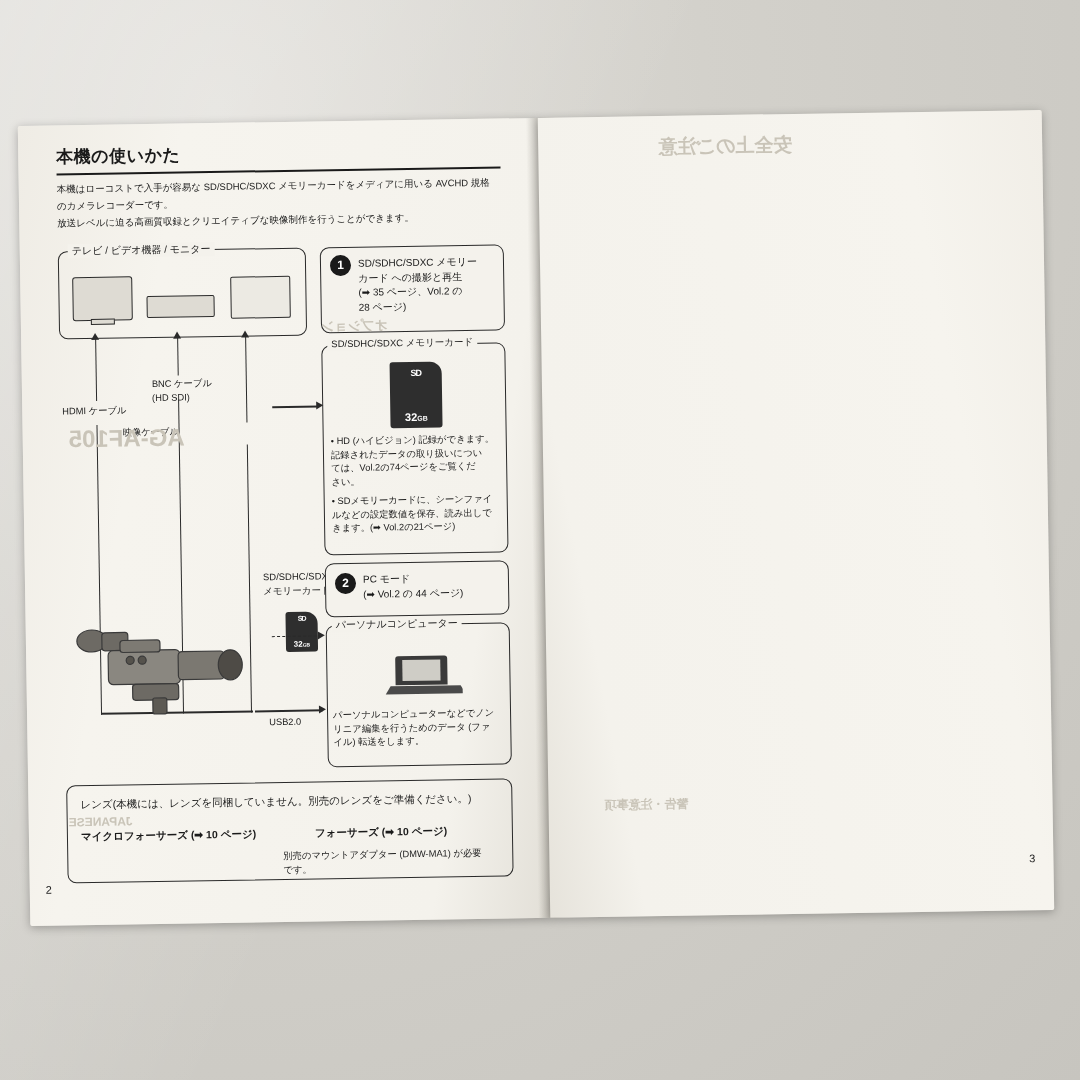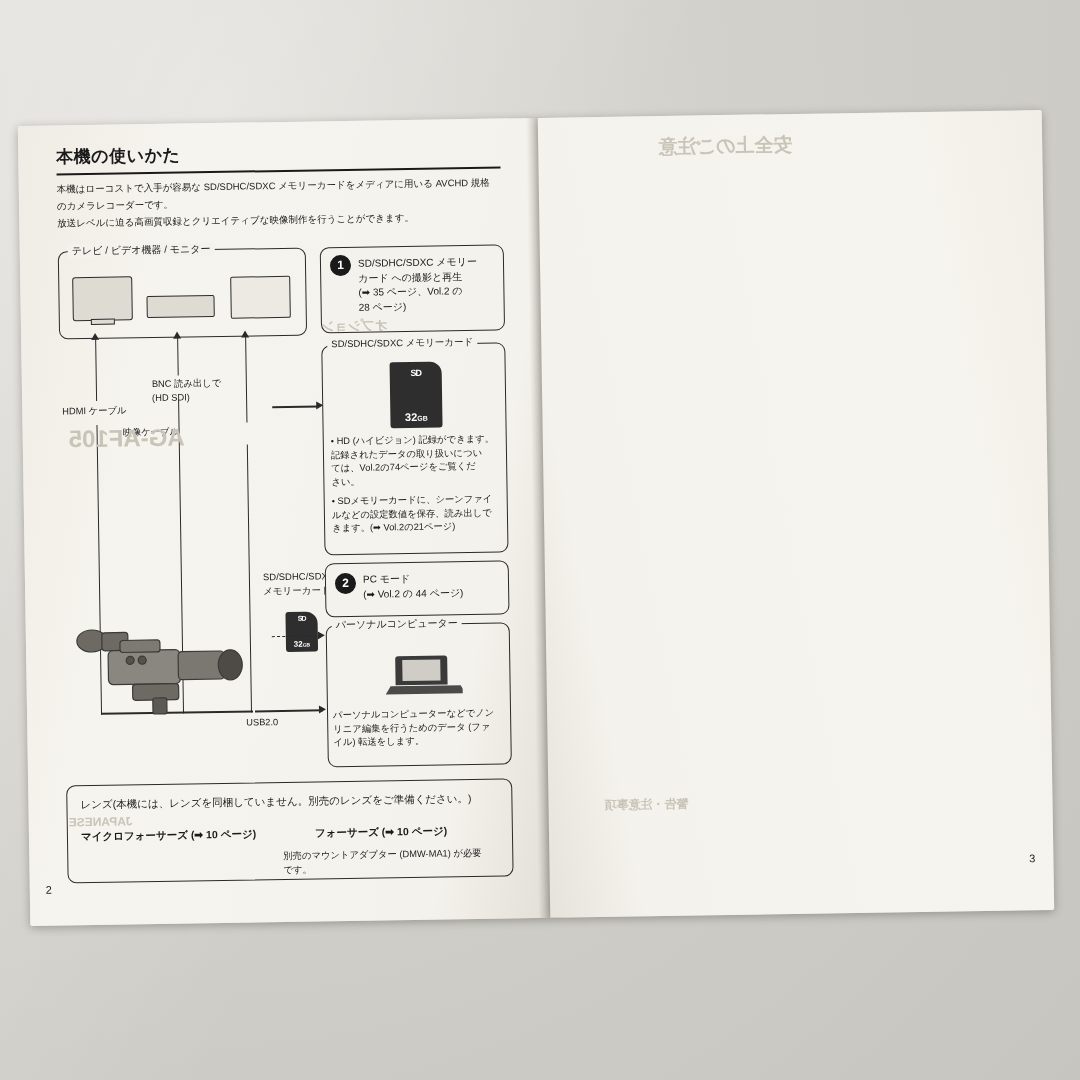--- a/index.html
+++ b/index.html
@@ -95,21 +95,21 @@
         <div class="tv" style="left:32px;top:82px;width:22px;height:4px;"></div>
         <div class="tv" style="left:88px;top:60px;width:66px;height:20px;border-radius:2px;"></div>
         <div class="tv" style="left:172px;top:42px;width:58px;height:40px;border-radius:2px;background:#eceae3;"></div>
 
         <div class="line" style="left:36px;top:100px;width:1.4px;height:64px;"></div>
         <div class="arrow up" style="left:32px;top:96px;"></div>
         <div class="cap" style="left:2px;top:168px;">HDMI ケーブル</div>
 
         <div class="line" style="left:118px;top:100px;width:1.4px;height:40px;"></div>
         <div class="arrow up" style="left:114px;top:96px;"></div>
-        <div class="cap" style="left:92px;top:142px;white-space:pre;">BNC 読み出しで
+        <div class="cap" style="left:92px;top:142px;white-space:pre;">BNC ケーブル
 (HD SDI)</div>
 
         <div class="line" style="left:186px;top:100px;width:1.4px;height:88px;"></div>
         <div class="arrow up" style="left:182px;top:96px;"></div>
         <div class="cap" style="left:62px;top:190px;">映像ケーブル</div>
 
         <div class="line" style="left:36px;top:188px;width:1.4px;height:290px;"></div>
         <div class="line" style="left:118px;top:164px;width:1.4px;height:314px;"></div>
         <div class="line" style="left:186px;top:210px;width:1.4px;height:268px;"></div>
         <div class="line" style="left:36px;top:476px;width:152px;height:1.4px;"></div>
@@ -158,21 +158,21 @@
           <path d="M8 36 h70 l5 8 h-80 z" fill="#4a4a4a"></path>
         </svg>
         <div class="cap" style="left:268px;top:476px;width:170px;white-space:pre-line;">パーソナルコンピューターなどでノン
 リニア編集を行うためのデータ (ファ
 イル) 転送をします。</div>
 
         <div class="dash" style="left:208px;top:402px;width:50px;"></div>
         <div class="arrow right" style="left:254px;top:398px;"></div>
         <div class="line" style="left:190px;top:476px;width:68px;height:1.4px;"></div>
         <div class="arrow right" style="left:254px;top:472px;"></div>
-        <div class="cap" style="left:181px;top:482px;">USB2.0</div>
+        <div class="cap" style="left:204px;top:482px;">USB2.0</div>
 
         <svg style="position:absolute;left:4px;top:374px;" width="210" height="120" viewBox="0 0 210 120">
           <g fill="#6d6a64" stroke="#3a3a3a" stroke-width="1.2">
             <ellipse cx="24" cy="30" rx="15" ry="11"></ellipse>
             <rect x="34" y="22" width="26" height="18" rx="3"></rect>
             <rect x="40" y="40" width="72" height="34" rx="5" fill="#8a8780"></rect>
             <rect x="52" y="30" width="40" height="12" rx="3" fill="#7d7a73"></rect>
             <circle cx="62" cy="50" r="4" fill="#55524c"></circle>
             <circle cx="74" cy="50" r="4" fill="#55524c"></circle>
             <rect x="110" y="42" width="46" height="28" rx="4" fill="#7b7871"></rect>

